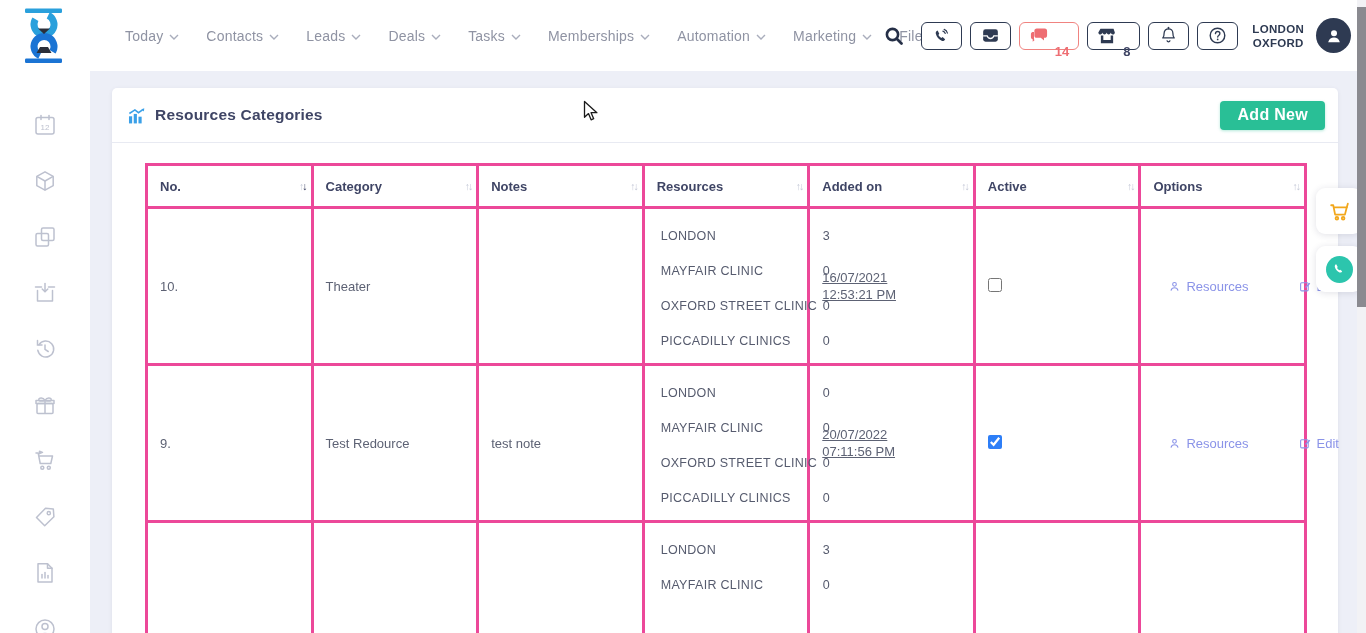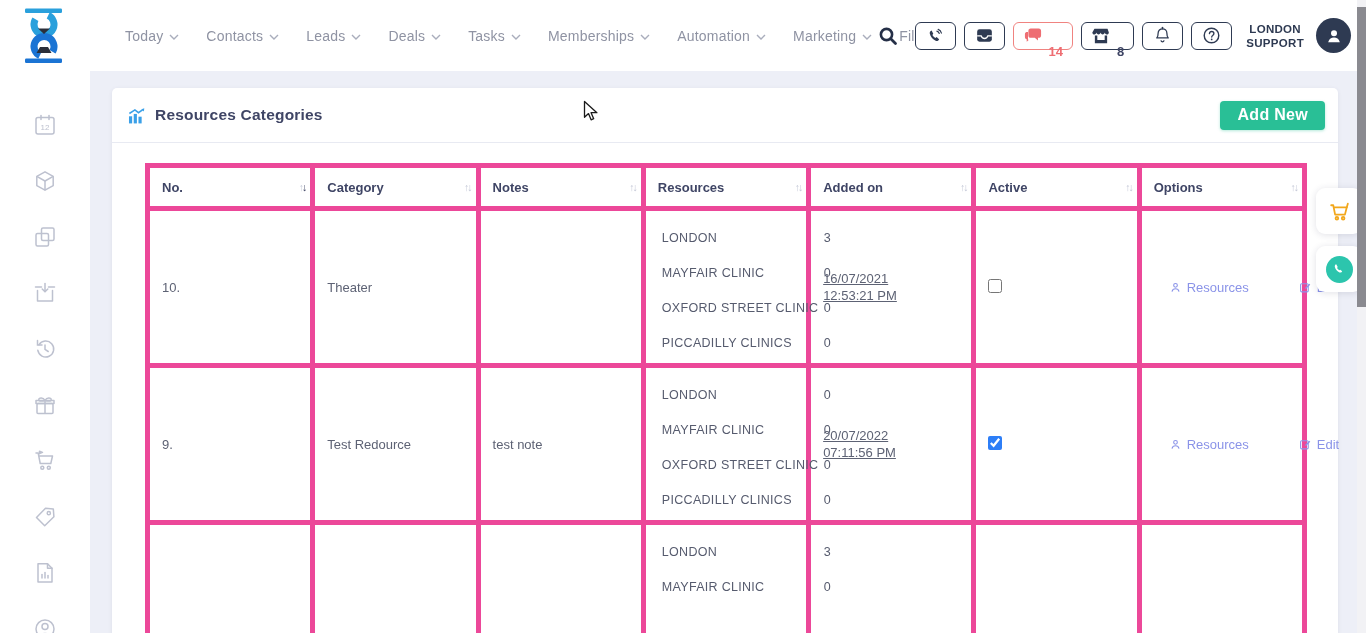--- a/index.html
+++ b/index.html
@@ -52,21 +52,21 @@
   .updown { display:flex; flex-direction:column; gap:2px; }
   .updown i { width:0; height:0; border-left:4px solid transparent; border-right:4px solid transparent; }
   .updown .up { border-bottom:4px solid #44507a; }
   .updown .dn { border-top:4px solid #44507a; }
   .filter-group { display:flex; align-items:center; gap:9px; font-size:13px; color:#3f4565; font-weight:500; }
   .filter-group input { width:156px; height:28px; border:1px solid #d5d9e6; border-radius:3px;
     font-family:inherit; font-size:13px; padding:0 8px; color:#3f4565; outline:none; }
 
   
   table.grid { border-collapse:collapse; table-layout:fixed; width:1162px; margin:20px 31px 0 33px; }
-  .grid th, .grid td { border:5px solid #ec4899; }
+  .grid th, .grid td { border:3px solid #ec4899; }
   .grid th { height:43px; text-align:left; padding:0 22px 0 12px; font-size:13px; font-weight:600;
     color:#3f4565; position:relative; background:#fff; cursor:pointer; }
   .sort { position:absolute; right:5px; top:50%; transform:translateY(-52%); font-size:10.5px;
     color:#c6cad8; font-style:normal; letter-spacing:-2px; }
   .sort i { font-style:normal; }
   .sort i.on { color:#3f4565; }
   .grid td { height:157px; vertical-align:middle; padding-left:12px; font-size:13px; color:#5d6274; }
   .c-res { vertical-align:top !important; padding:9px 10px 0 16px !important; }
   .res-row { display:grid; grid-template-columns:162px auto; align-items:center; height:35px;
     font-size:12.5px; color:#565b6e; letter-spacing:.3px; }
@@ -209,21 +209,21 @@
     <button class="hbtn">
       <svg width="19" height="19" viewBox="0 0 24 24">
           <circle cx="12" cy="12" r="9.2" fill="none" stroke="#2e3a52" stroke-width="1.8"></circle>
           <path d="M9.4 9.6c.2-1.6 1.3-2.6 2.8-2.6 1.6 0 2.8 1.1 2.8 2.5 0 1.2-.7 1.9-1.6 2.5-.8.5-1.1 1-1.1 1.9" fill="none" stroke="#2e3a52" stroke-width="1.7" stroke-linecap="round"></path>
           <circle cx="12.2" cy="17" r="1.1" fill="#2e3a52"></circle>
         </svg>
     </button>
 
     <div class="user-name">
       <span>LONDON</span>
-      <span>SUPPORT</span>
+      <span>OXFORD</span>
     </div>
 
     <div class="avatar">
       <svg width="20" height="20" viewBox="0 0 24 24">
           <circle cx="12" cy="8.6" r="3.6" fill="#fff"></circle>
           <path d="M5 19.5c1-4 4-5.6 7-5.6s6 1.6 7 5.6z" fill="#fff"></path>
         </svg>
     </div>
   </div>
 </header>

